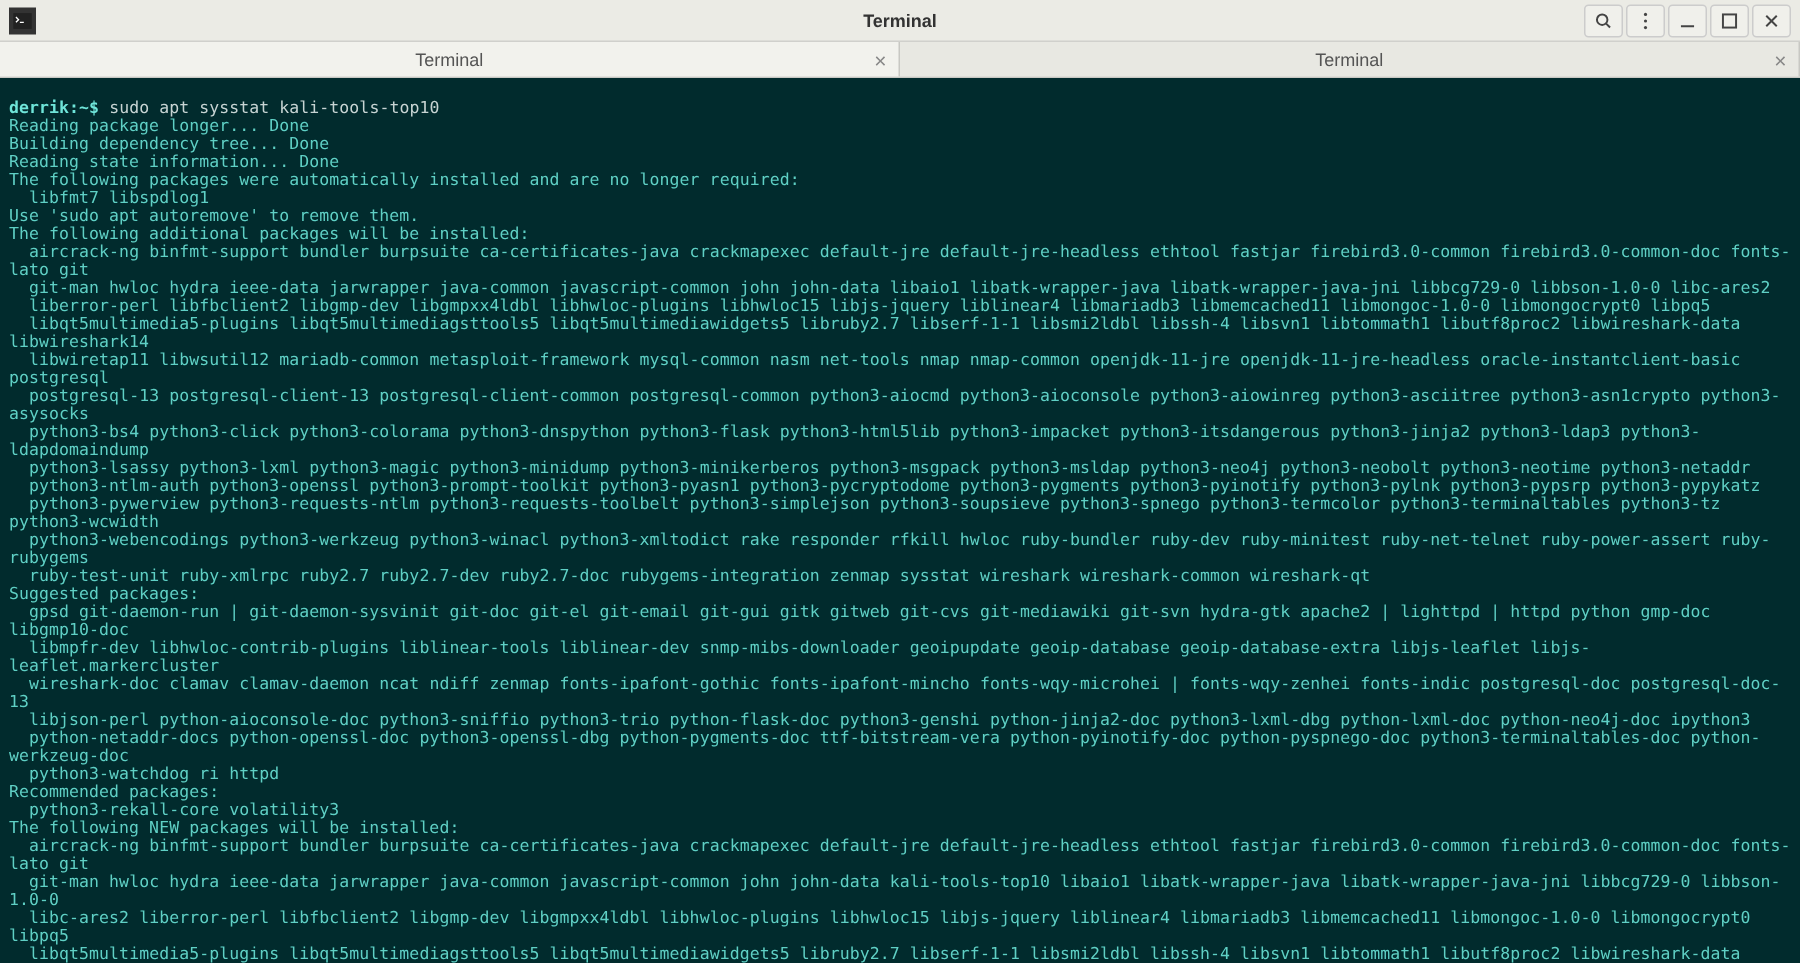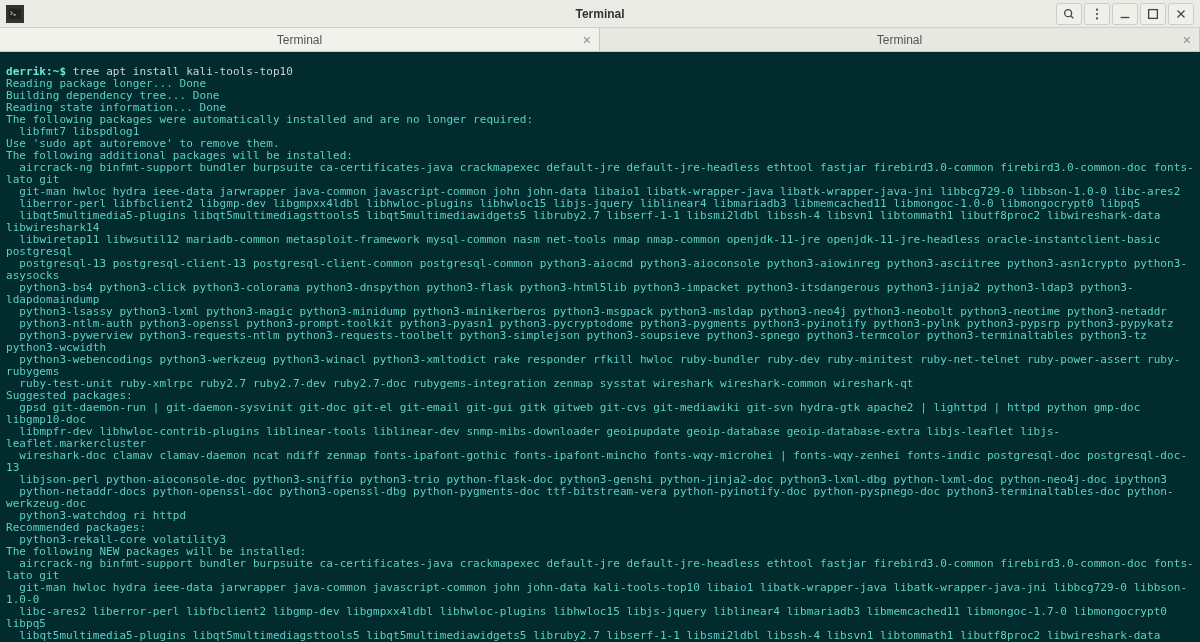--- a/index.html
+++ b/index.html
@@ -158,21 +158,21 @@
     <span>Terminal</span>
     <span class="tab-close">×</span>
   </div>
   <div class="tab">
     <span>Terminal</span>
     <span class="tab-close">×</span>
   </div>
 </div>
 
 <div class="terminal">
-<span class="prompt-host">derrik:~</span><span class="prompt-host">$</span> <span class="prompt-cmd">tree apt install kali-tools-top10</span>
+<span class="prompt-host">derrik:~</span><span class="prompt-host">$</span> <span class="prompt-cmd">sudo apt sysstat kali-tools-top10</span>
 <span>Reading package longer... Done</span>
 <span>Building dependency tree... Done</span>
 <span>Reading state information... Done</span>
 <span>The following packages were automatically installed and are no longer required:</span>
 <span>  libfmt7 libspdlog1</span>
 <span>Use 'sudo apt autoremove' to remove them.</span>
 <span>The following additional packages will be installed:</span>
 <span>  aircrack-ng binfmt-support bundler burpsuite ca-certificates-java crackmapexec default-jre default-jre-headless ethtool fastjar firebird3.0-common firebird3.0-common-doc fonts-lato git</span>
 <span>  git-man hwloc hydra ieee-data jarwrapper java-common javascript-common john john-data libaio1 libatk-wrapper-java libatk-wrapper-java-jni libbcg729-0 libbson-1.0-0 libc-ares2</span>
 <span>  liberror-perl libfbclient2 libgmp-dev libgmpxx4ldbl libhwloc-plugins libhwloc15 libjs-jquery liblinear4 libmariadb3 libmemcached11 libmongoc-1.0-0 libmongocrypt0 libpq5</span>
@@ -190,21 +190,21 @@
 <span>  libmpfr-dev libhwloc-contrib-plugins liblinear-tools liblinear-dev snmp-mibs-downloader geoipupdate geoip-database geoip-database-extra libjs-leaflet libjs-leaflet.markercluster</span>
 <span>  wireshark-doc clamav clamav-daemon ncat ndiff zenmap fonts-ipafont-gothic fonts-ipafont-mincho fonts-wqy-microhei | fonts-wqy-zenhei fonts-indic postgresql-doc postgresql-doc-13</span>
 <span>  libjson-perl python-aioconsole-doc python3-sniffio python3-trio python-flask-doc python3-genshi python-jinja2-doc python3-lxml-dbg python-lxml-doc python-neo4j-doc ipython3</span>
 <span>  python-netaddr-docs python-openssl-doc python3-openssl-dbg python-pygments-doc ttf-bitstream-vera python-pyinotify-doc python-pyspnego-doc python3-terminaltables-doc python-werkzeug-doc</span>
 <span>  python3-watchdog ri httpd</span>
 <span>Recommended packages:</span>
 <span>  python3-rekall-core volatility3</span>
 <span>The following NEW packages will be installed:</span>
 <span>  aircrack-ng binfmt-support bundler burpsuite ca-certificates-java crackmapexec default-jre default-jre-headless ethtool fastjar firebird3.0-common firebird3.0-common-doc fonts-lato git</span>
 <span>  git-man hwloc hydra ieee-data jarwrapper java-common javascript-common john john-data kali-tools-top10 libaio1 libatk-wrapper-java libatk-wrapper-java-jni libbcg729-0 libbson-1.0-0</span>
-<span>  libc-ares2 liberror-perl libfbclient2 libgmp-dev libgmpxx4ldbl libhwloc-plugins libhwloc15 libjs-jquery liblinear4 libmariadb3 libmemcached11 libmongoc-1.7-0 libmongocrypt0 libpq5</span>
+<span>  libc-ares2 liberror-perl libfbclient2 libgmp-dev libgmpxx4ldbl libhwloc-plugins libhwloc15 libjs-jquery liblinear4 libmariadb3 libmemcached11 libmongoc-1.0-0 libmongocrypt0 libpq5</span>
 <span>  libqt5multimedia5-plugins libqt5multimediagsttools5 libqt5multimediawidgets5 libruby2.7 libserf-1-1 libsmi2ldbl libssh-4 libsvn1 libtommath1 libutf8proc2 libwireshark-data libwireshark14</span>
 
 
 
 
 
 
 
 
 

